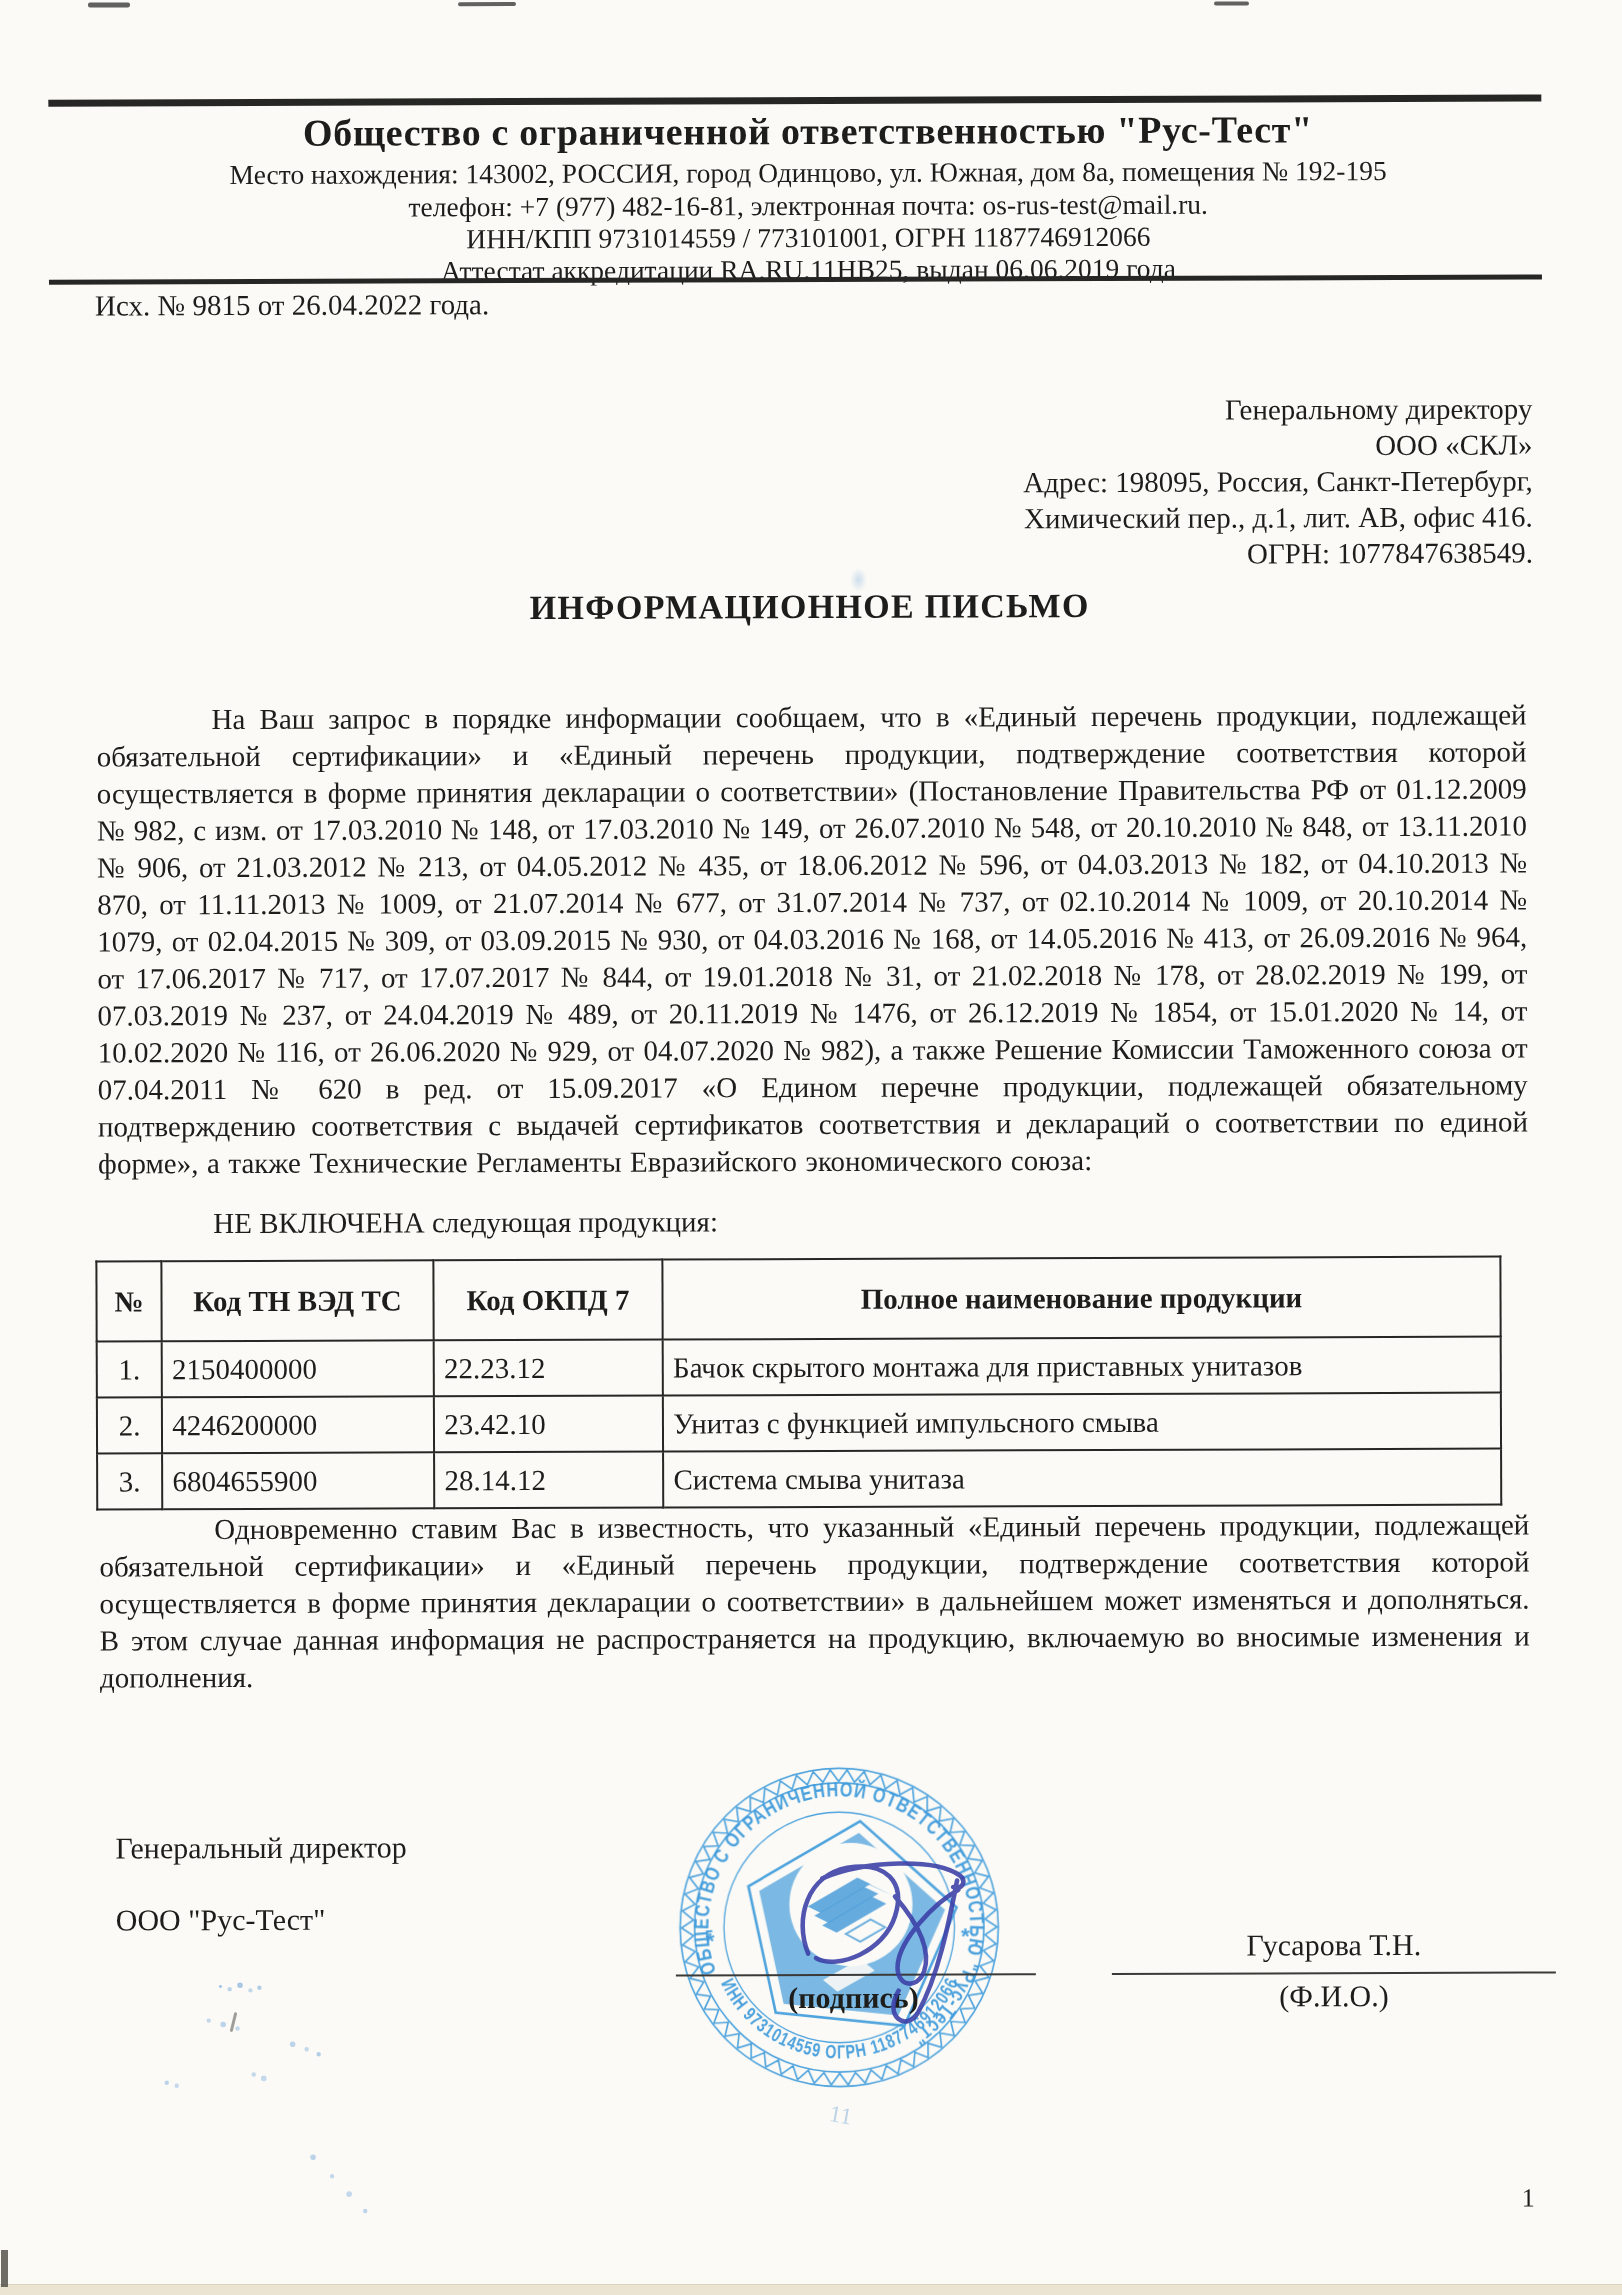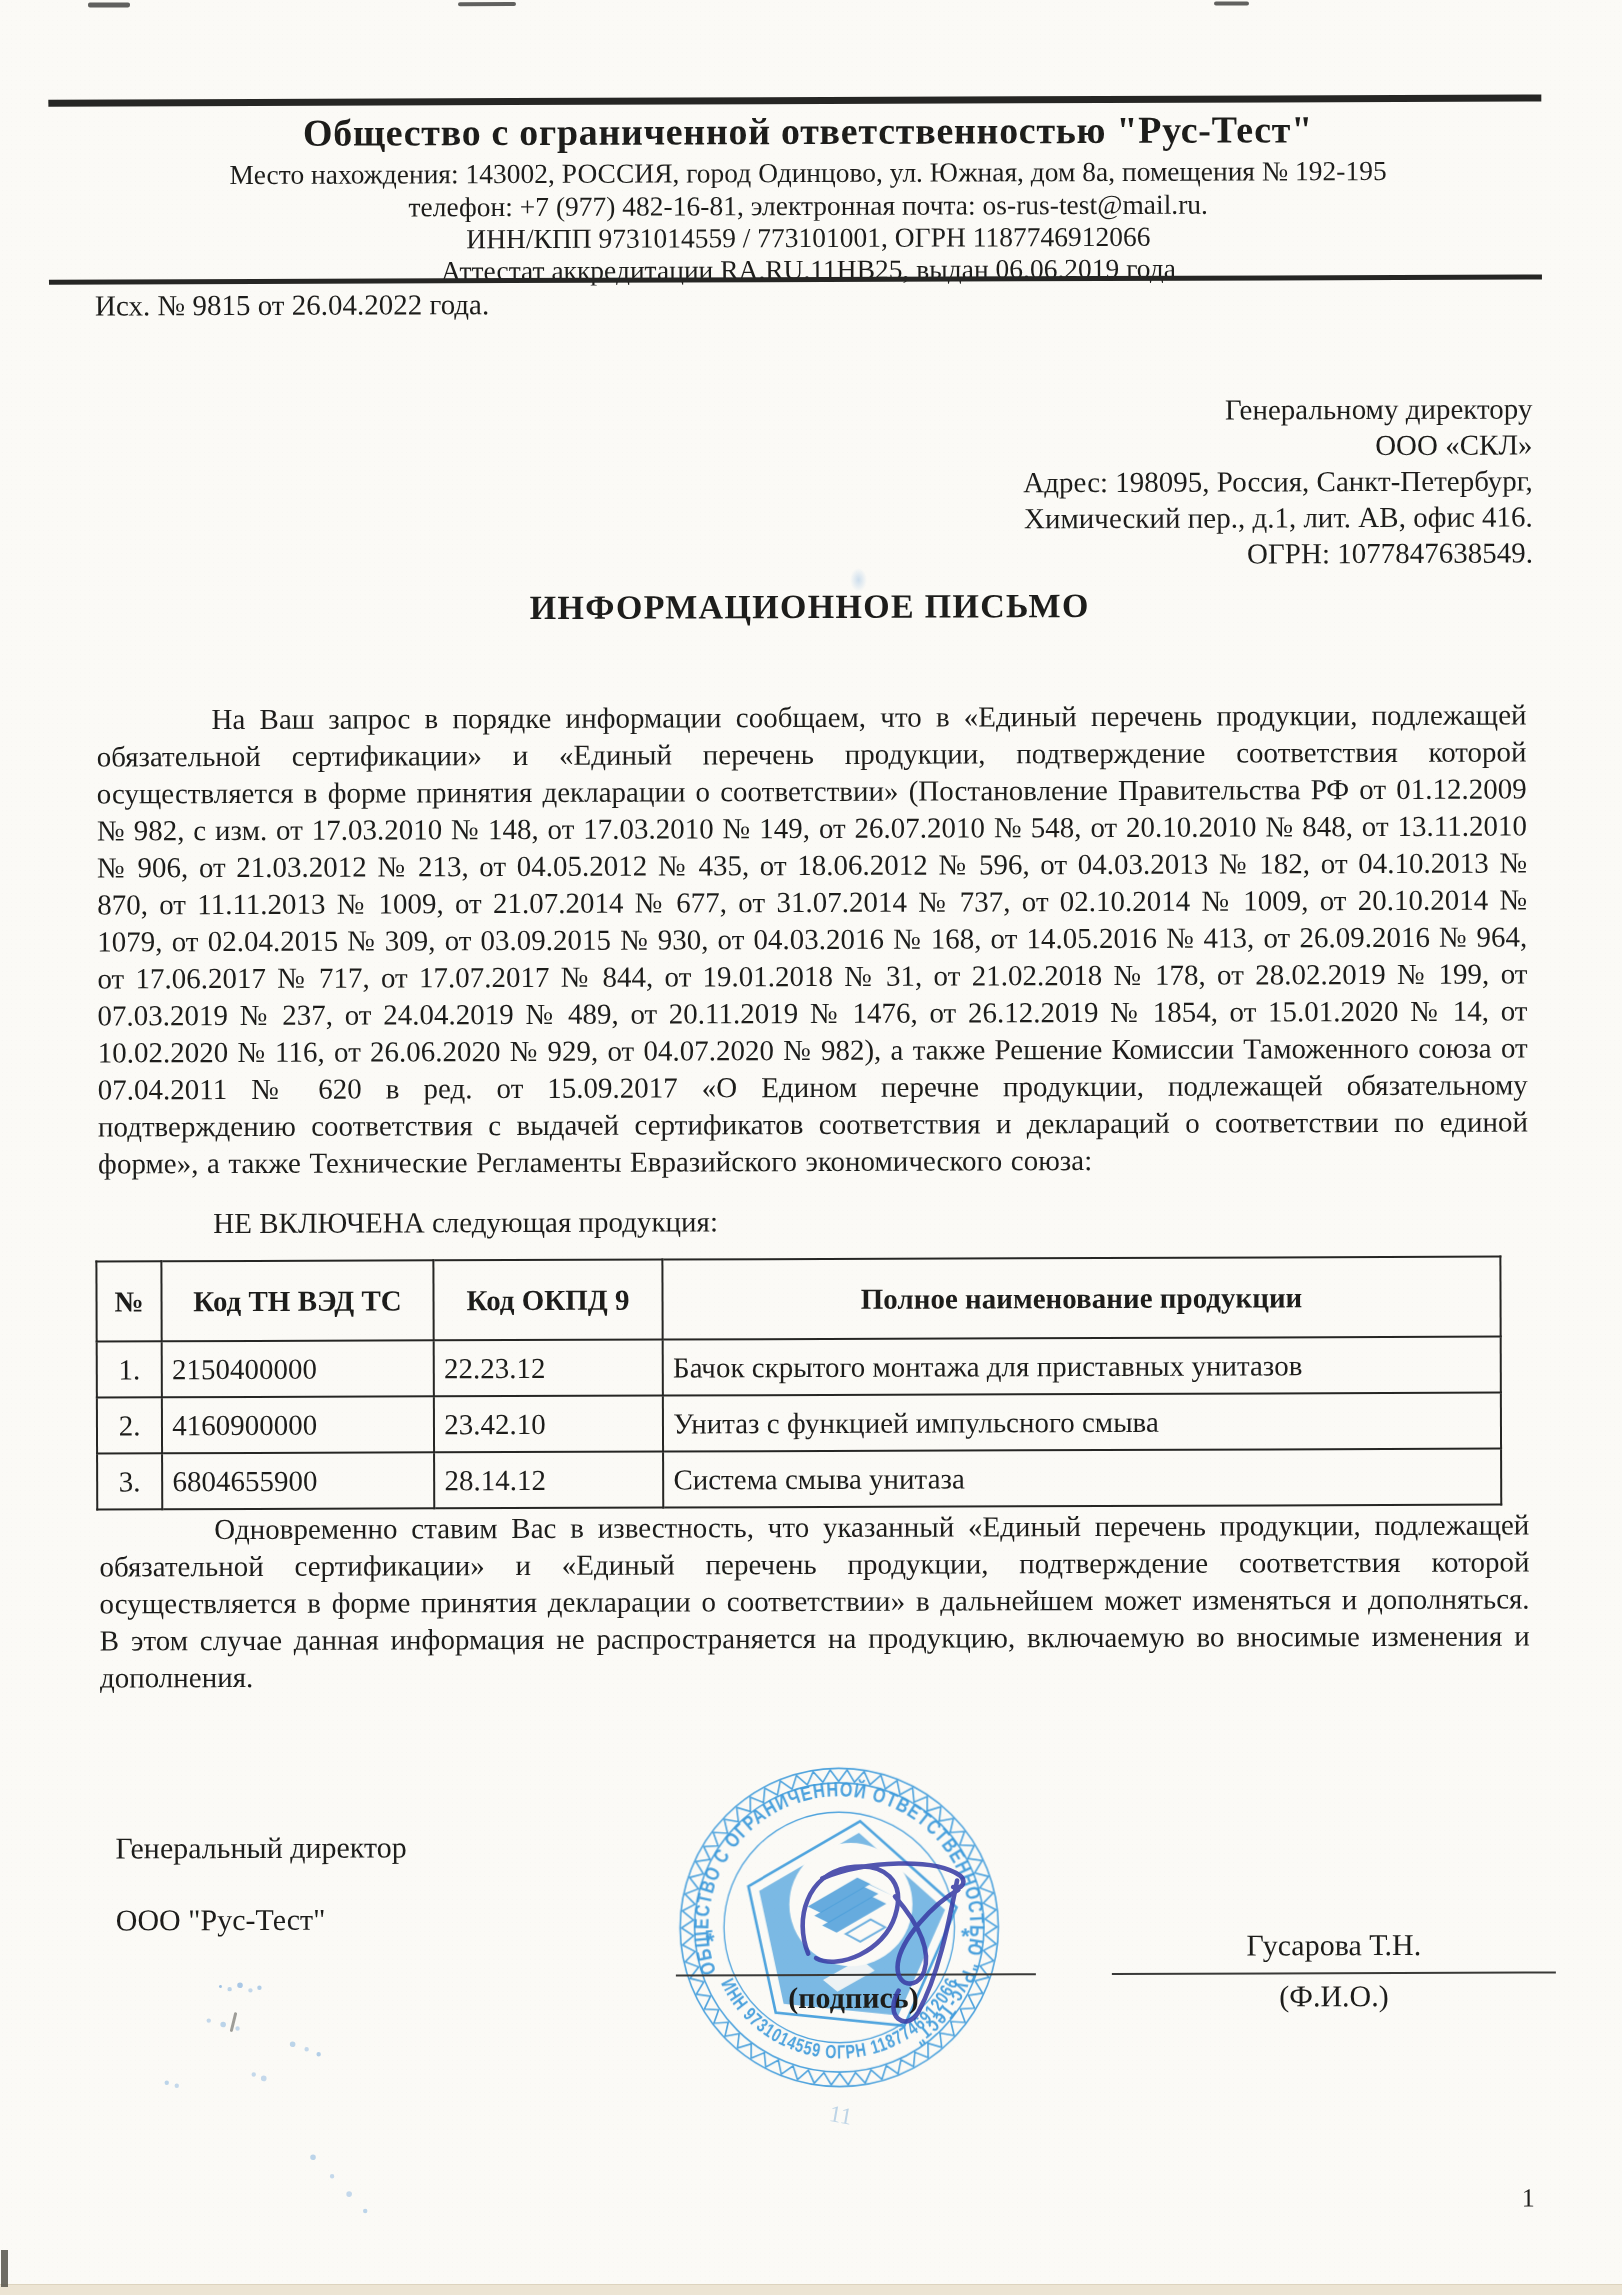--- a/index.html
+++ b/index.html
@@ -76,32 +76,32 @@
         <colgroup>
             <col style="width:65px">
             <col style="width:272px">
             <col style="width:229px">
             <col style="width:838px">
           </colgroup>
         <tbody>
             <tr>
           <th>№</th>
           <th>Код ТН ВЭД ТС</th>
-          <th>Код ОКПД 9</th>
+          <th>Код ОКПД 7</th>
           <th>Полное наименование продукции</th>
         </tr>
         <tr>
           <td class="c">1.</td>
           <td class="l">2150400000</td>
           <td class="l">22.23.12</td>
           <td class="l">Бачок скрытого монтажа для приставных унитазов</td>
         </tr>
         <tr>
           <td class="c">2.</td>
-          <td class="l">4160900000</td>
+          <td class="l">4246200000</td>
           <td class="l">23.42.10</td>
           <td class="l">Унитаз с функцией импульсного смыва</td>
         </tr>
         <tr>
           <td class="c">3.</td>
           <td class="l">6804655900</td>
           <td class="l">28.14.12</td>
           <td class="l">Система смыва унитаза</td>
         </tr>
       </tbody>

